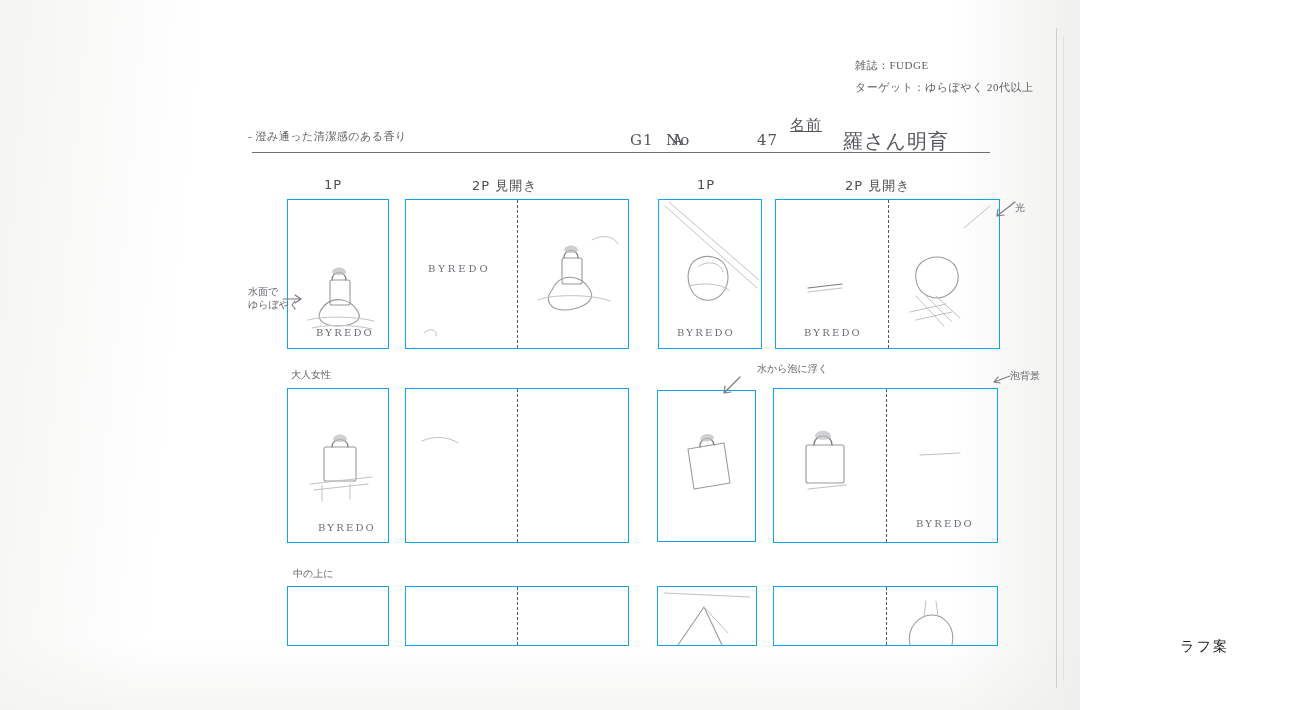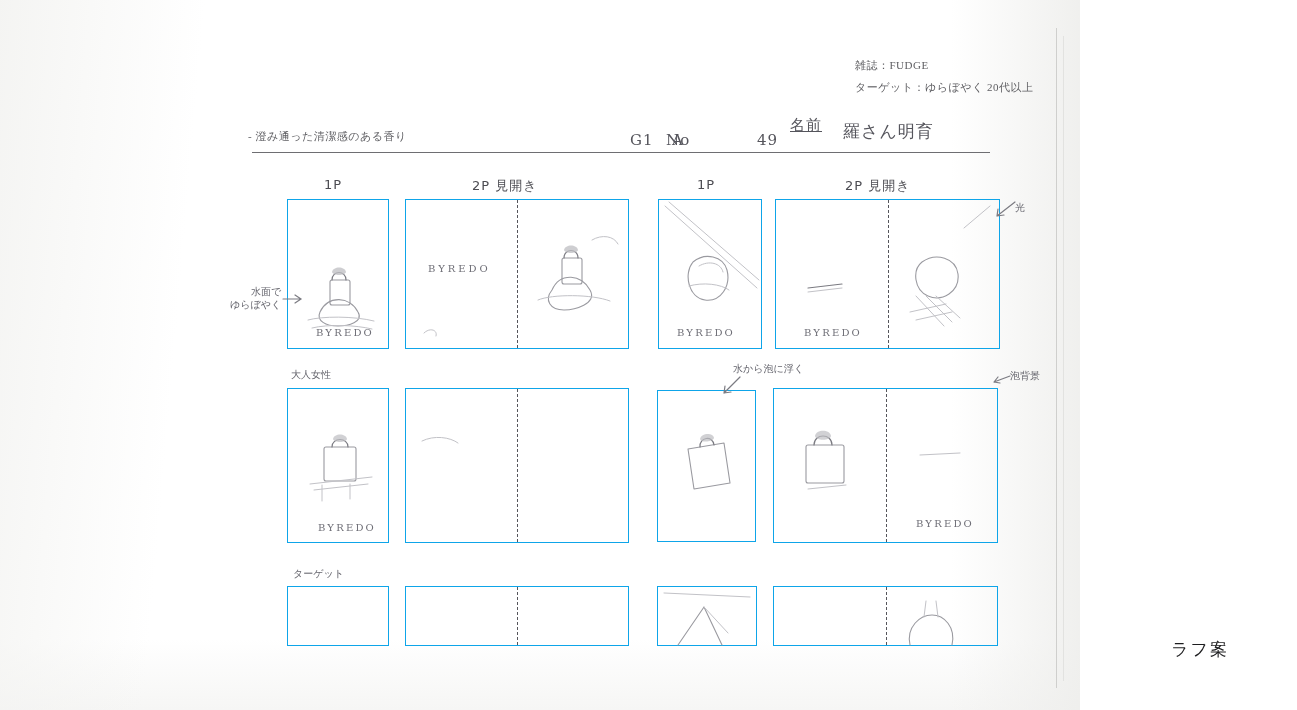--- a/index.html
+++ b/index.html
@@ -146,21 +146,21 @@
     font-family: "DejaVu Sans", sans-serif;
     white-space: nowrap;
     line-height: 1.25;
   }
 
   
   #rough-label {
     position: absolute;
     right: 68px;
     top: 638px;
-    font-size: 17px;
+    font-size: 14px;
     color: #1d1d1f;
     font-family: "DejaVu Sans", sans-serif;
     letter-spacing: 2px;
     white-space: nowrap;
   }
 </style>
 </head>
 <body>
 
 <div id="sheet">
@@ -168,23 +168,23 @@
   <div class="page-edge"></div>
   <div class="page-edge2"></div>
 
   <div class="hand" id="note-top">- 澄み通った清潔感のある香り</div>
   <div class="hand" id="note-magazine">雑誌：FUDGE</div>
   <div class="hand" id="note-target">ターゲット：ゆらぼやく 20代以上</div>
 
   <div class="title-field" style="left:630px; top:131px;">G1</div>
   <div class="title-field" style="left:672px; top:131px;">A</div>
   <div class="title-field" style="left:666px; top:131px;">No</div>
-  <div class="title-field" style="left:757px; top:131px;">49</div>
+  <div class="title-field" style="left:757px; top:131px;">47</div>
   <div class="title-field" style="left:790px; top:116px;text-decoration:underline;">名前</div>
-  <div class="title-field" style="left:843px; top:120px; font-size:17px;">羅さん明育</div>
+  <div class="title-field" style="left:843px; top:128px; font-size:20px;">羅さん明育</div>
   <div id="title-rule"></div>
 
   <div class="col-caption" style="left:324px; top:177px;">1P</div>
   <div class="col-caption" style="left:472px; top:177px;">2P 見開き</div>
   <div class="col-caption" style="left:697px; top:177px;">1P</div>
   <div class="col-caption" style="left:845px; top:177px;">2P 見開き</div>
 
   <div class="frame" style="left:287px; top:199px; width:102px; height:150px;">
     <div class="sk" style="left:0; top:0;">
       <svg width="102" height="150">
@@ -239,21 +239,21 @@
         <path class="graphite-lt" d="M150 96 L176 122"></path>
         <path class="graphite-lt" d="M160 96 L184 118"></path>
         <path class="graphite-lt" d="M134 112 L170 104"></path>
         <path class="graphite-lt" d="M140 120 L176 112"></path>
         <path class="graphite-lt" d="M188 28 L214 6"></path>
       </svg>
     </div>
     <div class="brand" style="left:28px; top:127px;">BYREDO</div>
   </div>
 
-  <div class="annot" style="left:230px; top:286px;text-align:right;">
+  <div class="annot" style="left:248px; top:286px;">
     <span>水面で<br>ゆらぼやく</span>
   </div>
   <div class="sk" style="left:283px; top:293px;">
     <svg width="22" height="12">
         <path class="graphite-dk" d="M0 6 L18 6 M12 2 L18 6 L12 10"></path>
       </svg>
   </div>
 
   <div class="annot" style="left:1015px; top:202px;">光</div>
   <div class="sk" style="left:993px; top:200px;">
@@ -305,35 +305,35 @@
         <rect class="graphite" x="32" y="56" width="38" height="38" rx="2"></rect>
         <path class="graphite-dk" d="M40 56 C40 44, 58 44, 58 56"></path>
         <path class="graphite-fill" d="M41 47 C42 40, 56 40, 57 47 C56 52, 42 52, 41 47 Z" opacity="0.7"></path>
         <path class="graphite-lt" d="M146 66 L186 64"></path>
         <path class="graphite-lt" d="M34 100 L72 96"></path>
       </svg>
     </div>
     <div class="brand" style="left:142px; top:129px;">BYREDO</div>
   </div>
 
-  <div class="annot" style="left:733px; top:363px;">水から泡に浮く</div>
+  <div class="annot" style="left:757px; top:363px;">水から泡に浮く</div>
   <div class="sk" style="left:720px; top:375px;">
     <svg width="24" height="22">
         <path class="graphite-dk" d="M20 2 L4 18 M4 18 L11 17 M4 18 L5 11"></path>
       </svg>
   </div>
 
   <div class="annot" style="left:1010px; top:370px;">泡背景</div>
   <div class="sk" style="left:992px; top:372px;">
     <svg width="20" height="14">
         <path class="graphite-dk" d="M18 4 L2 10 M2 10 L8 11 M2 10 L6 5"></path>
       </svg>
   </div>
 
-  <div class="annot" style="left:293px; top:568px;">ターゲット</div>
+  <div class="annot" style="left:293px; top:568px;">中の上に</div>
 
   <div class="frame" style="left:287px; top:586px; width:102px; height:60px;"></div>
 
   <div class="frame" style="left:405px; top:586px; width:224px; height:60px;">
     <div class="gutter"></div>
   </div>
 
   <div class="frame" style="left:657px; top:586px; width:100px; height:60px;">
     <div class="sk" style="left:0; top:0;">
       <svg width="100" height="60">

